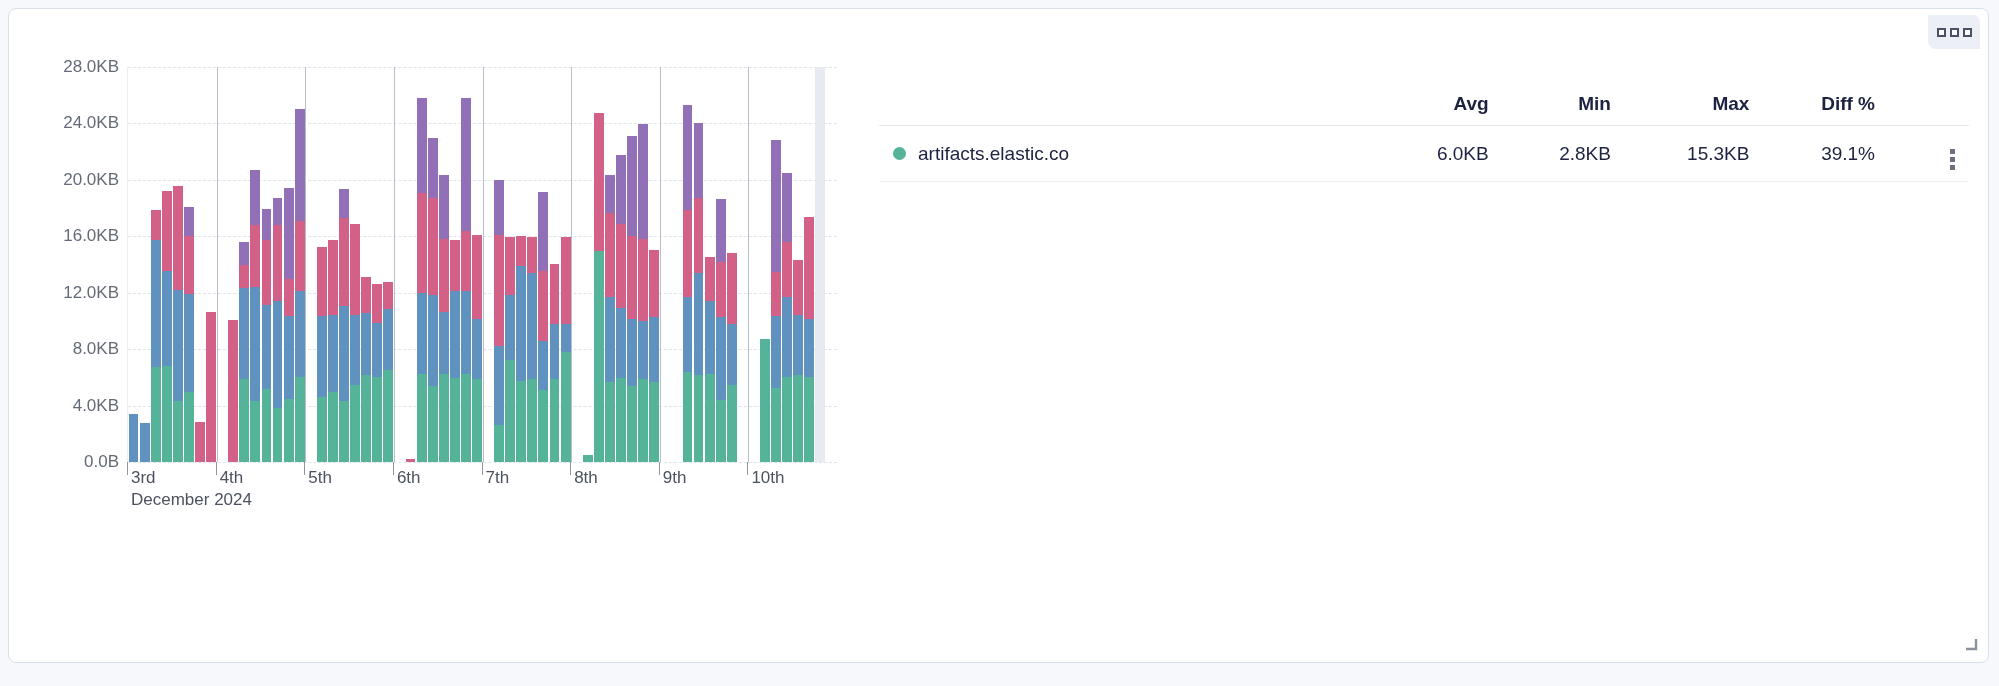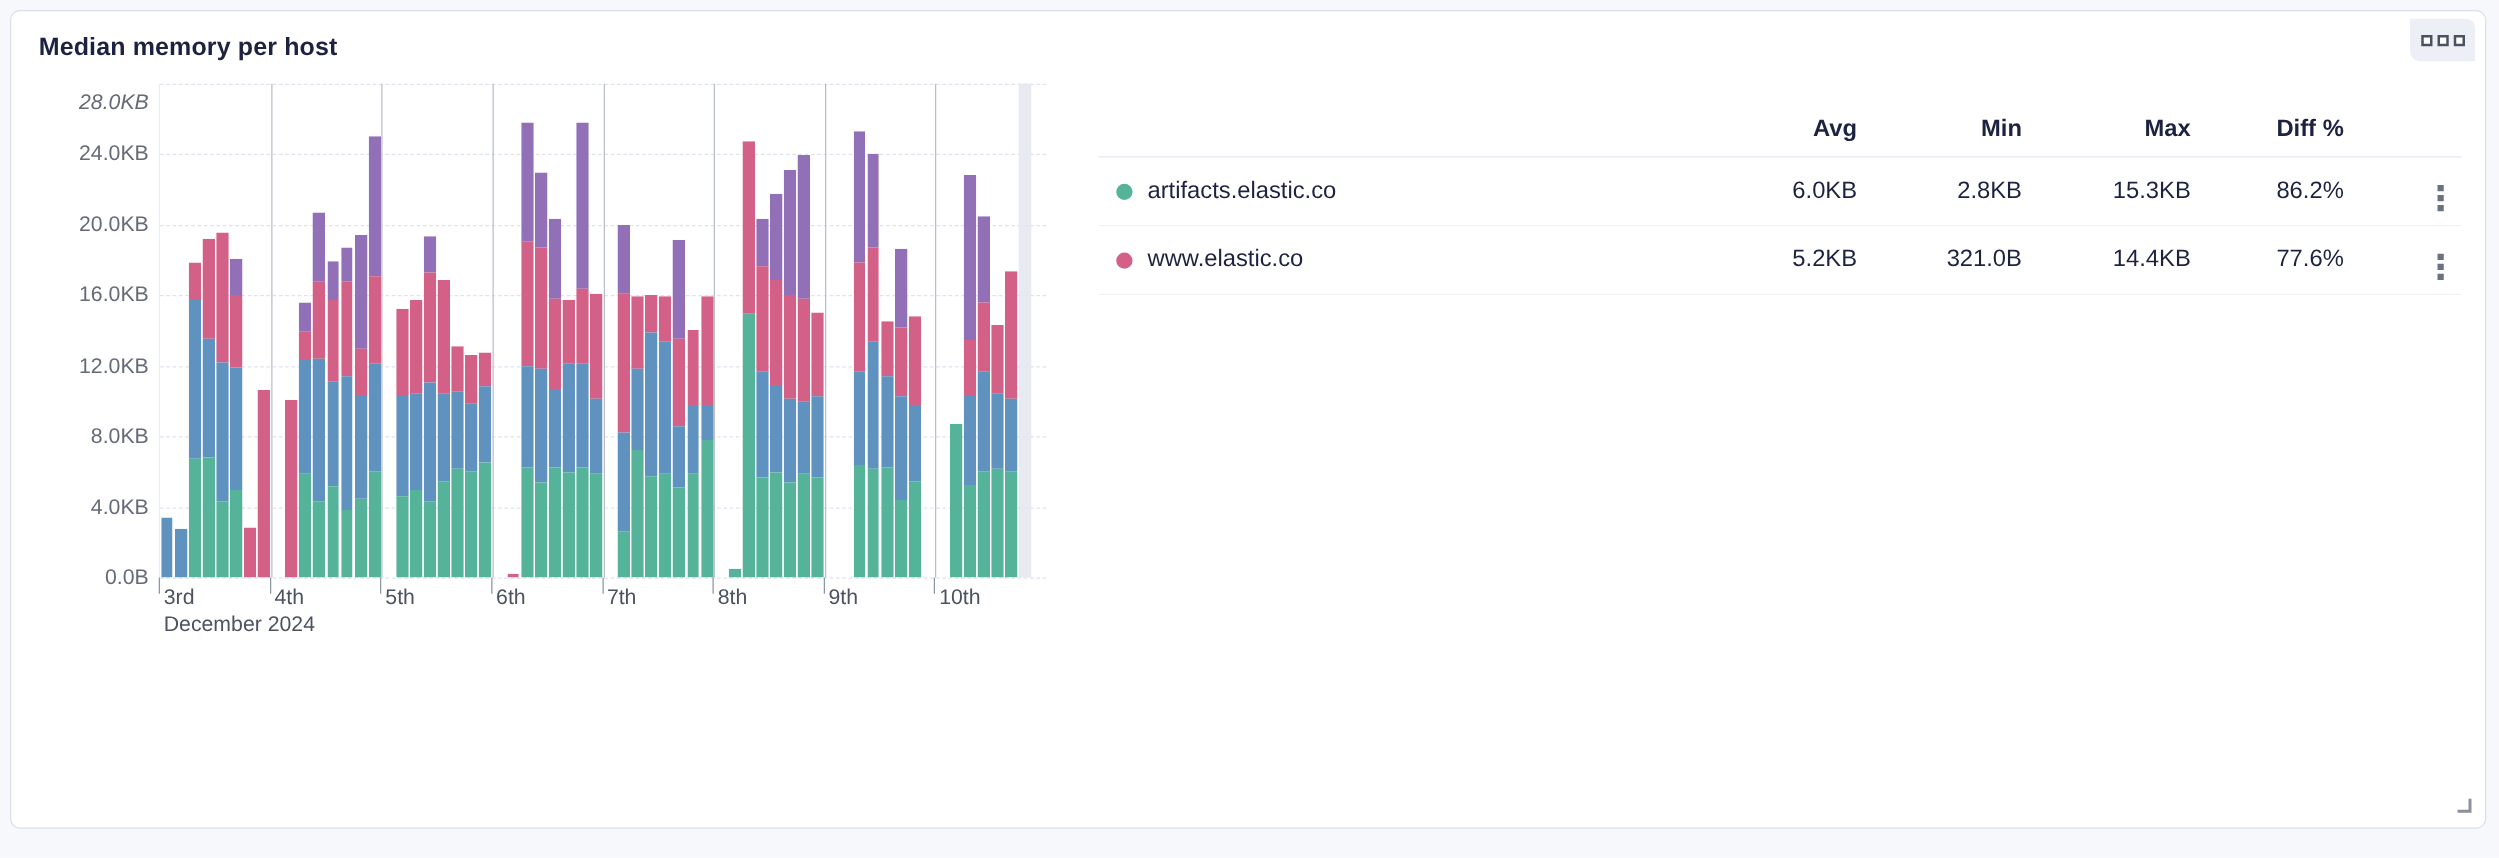--- a/index.html
+++ b/index.html
@@ -226,21 +226,20 @@
     width: 5px;
     height: 5px;
     background: #6b7280;
   }
 </style>
 </head>
 <body>
 
 <div id="panel">
 
-  <div id="panel-title">Median memory per host</div>
 
   <div id="panel-menu">
     <span class="sq"></span>
     <span class="sq"></span>
     <span class="sq"></span>
   </div>
 
   <div id="chart-area">
     <div id="yaxis"></div>
     <div id="plot">
@@ -567,21 +566,21 @@
           <span class="ticklabel">10th</span>
         </div>
       </div>
   <div class="y-label" style="top: 395px; right: 742px;">0.0B</div>
       <div class="y-label" style="top: 338.571px; right: 742px;">4.0KB</div>
       <div class="y-label" style="top: 282.143px; right: 742px;">8.0KB</div>
       <div class="y-label" style="top: 225.714px; right: 742px;">12.0KB</div>
       <div class="y-label" style="top: 169.286px; right: 742px;">16.0KB</div>
       <div class="y-label" style="top: 112.857px; right: 742px;">20.0KB</div>
       <div class="y-label" style="top: 56.4286px; right: 742px;">24.0KB</div>
-      <div class="y-label" style="top: 15px; right: 742px; font-style: italic;">28.0KB</div>
+      <div class="y-label" style="top: 0px; right: 742px;">28.0KB</div>
     </div>
 
   <div id="legend">
     <table>
       <thead>
         <tr>
           <th class="name-col"></th>
           <th>Avg</th>
           <th>Min</th>
           <th>Max</th>
@@ -593,38 +592,21 @@
           <tr>
             <td class="name-cell">
               <span class="series-name">
                 <span class="dot" style="background:#54b399"></span>
                 <span>artifacts.elastic.co</span>
               </span>
             </td>
             <td>6.0KB</td>
             <td>2.8KB</td>
             <td>15.3KB</td>
-            <td>86.2%</td>
-            <td><span class="kebab">
-                <i></i>
-                <i></i>
-                <i></i>
-              </span></td>
-          </tr>
-          <tr>
-            <td class="name-cell">
-              <span class="series-name">
-                <span class="dot" style="background:#d36086"></span>
-                <span>www.elastic.co</span>
-              </span>
-            </td>
-            <td>5.2KB</td>
-            <td>321.0B</td>
-            <td>14.4KB</td>
-            <td>77.6%</td>
+            <td>39.1%</td>
             <td><span class="kebab">
                 <i></i>
                 <i></i>
                 <i></i>
               </span></td>
           </tr>
         </tbody>
     </table>
   </div>
 

